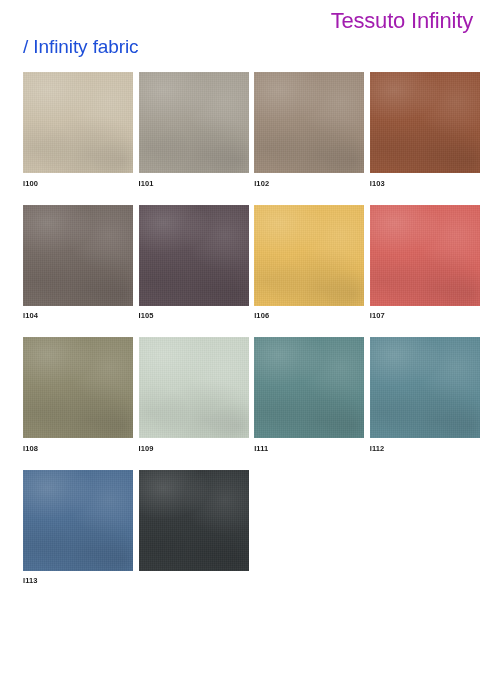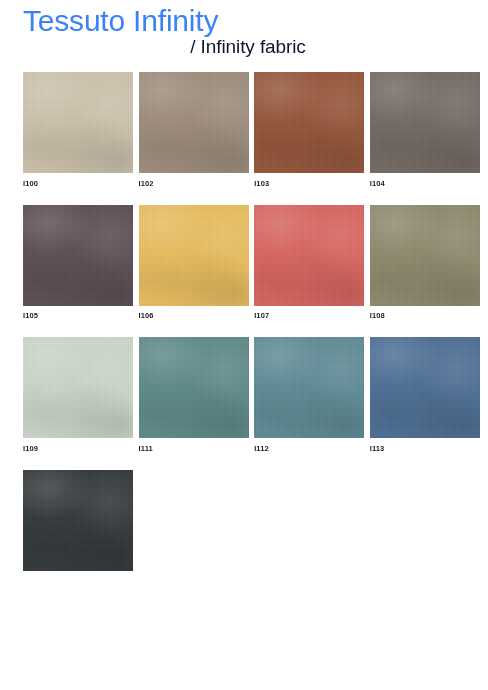--- a/index.html
+++ b/index.html
@@ -14,34 +14,34 @@
     width: 488px;
     height: 690px;
     position: relative;
     padding: 0 15px;
   }
   .header {
     padding-top: 8px;
     padding-left: 8px;
   }
   .title {
-    font-size: 30px;
+    font-size: 22px;
     font-weight: 400;
-    color: #3b82f6;
+    color: #a21caf;
     letter-spacing: -0.2px;
     line-height: 26px;
+    text-align: right;
   }
   .subtitle {
     font-size: 19px;
     font-weight: 300;
-    color: #0f172a;
+    color: #1d4ed8;
     letter-spacing: -0.1px;
     line-height: 24px;
     margin-top: 1px;
-    text-align: center;
   }
   .grid {
     margin-top: 13px;
     display: grid;
     grid-template-columns: repeat(4, 110px);
     column-gap: 5.6px;
     row-gap: 0px;
     padding-left: 8px;
   }
   .cell {
@@ -95,20 +95,24 @@
     <div class="title">Tessuto Infinity</div>
     <div class="subtitle">/ Infinity fabric</div>
   </div>
 
   <div class="grid">
       <div class="cell">
         <div class="swatch" style="background-color: rgb(205, 194, 172);"></div>
         <span class="code">I100</span>
       </div>
       <div class="cell">
+        <div class="swatch" style="background-color: rgb(168, 162, 150);"></div>
+        <span class="code">I101</span>
+      </div>
+      <div class="cell">
         <div class="swatch" style="background-color: rgb(159, 141, 124);"></div>
         <span class="code">I102</span>
       </div>
       <div class="cell">
         <div class="swatch" style="background-color: rgb(150, 86, 58);"></div>
         <span class="code">I103</span>
       </div>
       <div class="cell">
         <div class="swatch" style="background-color: rgb(117, 106, 100);"></div>
         <span class="code">I104</span>

